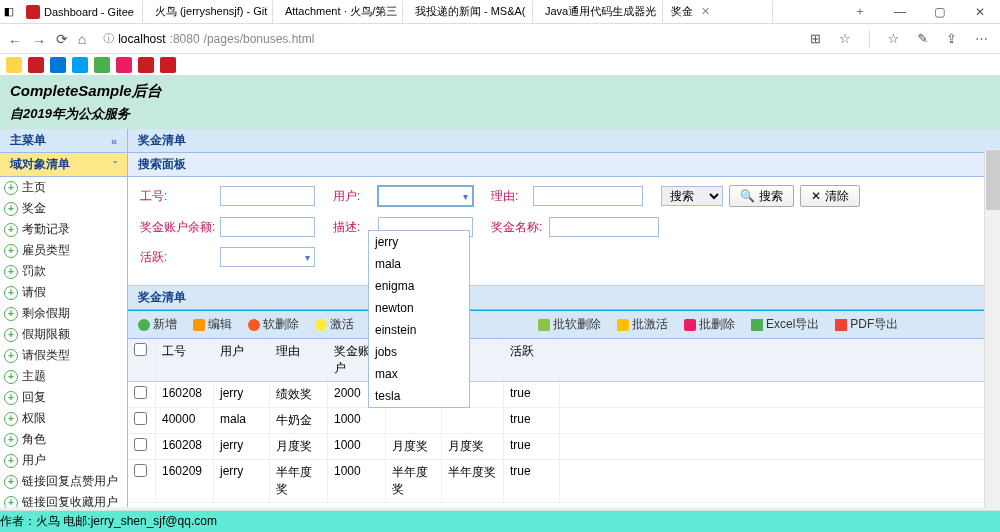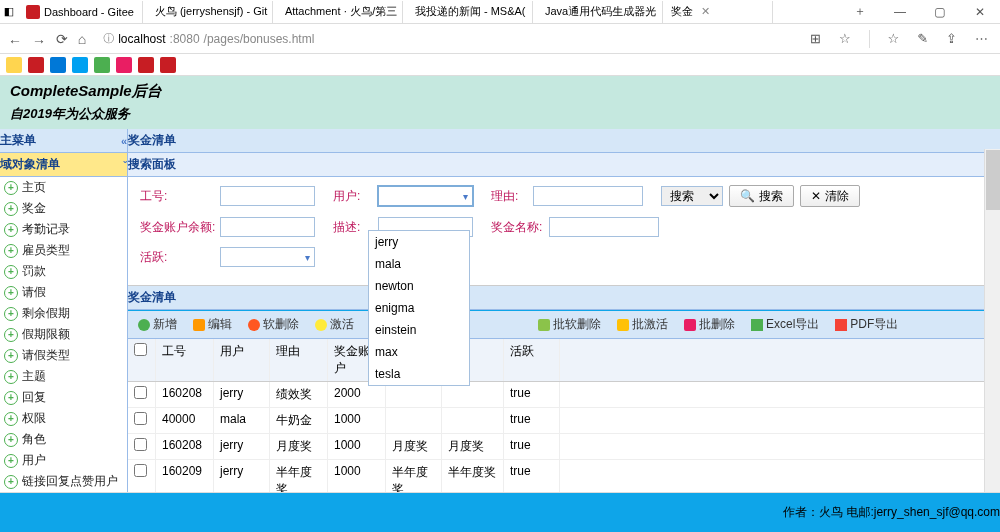--- a/index.html
+++ b/index.html
@@ -18,21 +18,21 @@
 .addrbar .url { flex: 1; display: flex; align-items: center; gap: 4px; padding: 2px 6px; border: 1px solid transparent; }
 .addrbar .url .lock { color: #888; font-size: 11px; }
 .addrbar .ricon { color: #555; font-size: 13px; margin: 0 4px; }
 .bookmarks { height: 22px; background: #fff; display: flex; align-items: center; padding: 0 6px; gap: 6px; border-bottom: 1px solid #ddd; }
 .bookmarks .bm { width: 16px; height: 16px; display: inline-block; border-radius: 2px; }
 .header { background: #c5e8df; padding: 6px 10px; font-style: italic; }
 .header h1 { font-size: 15px; font-weight: bold; margin-bottom: 4px; }
 .header .sub { font-size: 13px; font-weight: bold; }
 .content { display: flex; height: 378px; }
 .sidebar { width: 128px; background: #fff; border-right: 1px solid #99bbe8; display: flex; flex-direction: column; }
-.panel-hd { background: #d6e7f8; color: #15428b; font-size: 12px; font-weight: bold; padding: 3px 0; border-bottom: 1px solid #99bbe8; display: flex; justify-content: space-between; align-items: center; }
+.panel-hd { background: #d6e7f8; color: #15428b; font-size: 12px; font-weight: bold; padding: 3px 10px; border-bottom: 1px solid #99bbe8; display: flex; justify-content: space-between; align-items: center; }
 .panel-hd.yellow { background: #ffe88a; }
 .collapse { color: #4a7ac9; font-size: 11px; }
 .menu-list { overflow-y: auto; flex: 1; }
 .menu-item { display: flex; align-items: center; gap: 4px; padding: 2px 4px; font-size: 12px; color: #222; white-space: nowrap; }
 .plus-icon { width: 14px; height: 14px; display: inline-flex; align-items: center; justify-content: center; border: 1px solid #4caf50; border-radius: 50%; color: #4caf50; font-size: 10px; font-weight: bold; }
 .main { flex: 1; background: #fff; display: flex; flex-direction: column; position: relative; }
 .scrollbar-r { position: absolute; right: 0; top: 20px; bottom: 0; width: 16px; background: #f0f0f0; border-left: 1px solid #ddd; }
 .scrollbar-r .thumb { width: 14px; height: 60px; background: #ccc; margin: 1px; }
 .search-panel { padding: 8px 12px; border-bottom: 1px solid #ccc; margin-right: 16px; }
 .form-row { display: flex; align-items: center; margin-bottom: 10px; }
@@ -66,21 +66,21 @@
 .grid-row { display: flex; border-bottom: 1px solid #eee; font-size: 12px; }
 .col-chk { width: 28px; }
 .col-chk input { margin: 0; }
 .col1 { width: 58px; }
 .col2 { width: 56px; }
 .col3 { width: 58px; }
 .col4 { width: 58px; }
 .col5 { width: 56px; }
 .col6 { width: 62px; }
 .col7 { width: 56px; }
-.footer { position: absolute; bottom: 0; left: 0; right: 0; height: 40px; background: #0ea5e9; border-top: 1px solid #ddd; display: flex; align-items: center; justify-content: flex-end; font-size: 12px; }
+.footer { position: absolute; bottom: 0; left: 0; right: 0; height: 22px; background: #5eead4; border-top: 1px solid #ddd; display: flex; align-items: center; justify-content: flex-start; font-size: 12px; }
 </style>
 </head>
 <body>
 
 <div class="titlebar">
   <div style="width:18px;display:flex;align-items:center;justify-content:center">
       <span style="font-size:11px">◧</span>
     </div>
   <div class="tab">
       <span class="tab-icon gitee"></span>
@@ -379,22 +379,23 @@
             <div class="col7">true</div>
           </div>
         </div>
     </div>
   </div>
 </div>
 
 <div class="dropdown" id="dropdown">
     <div>jerry</div>
     <div>mala</div>
+    <div>enigma</div>
     <div>newton</div>
-    <div>enigma</div>
     <div>einstein</div>
+    <div>jobs</div>
     <div>max</div>
     <div>tesla</div>
   </div>
 
 <div class="footer">
     <span>作者：火鸟 电邮:jerry_shen_sjf@qq.com</span>
   </div>
 
 </body></html>

